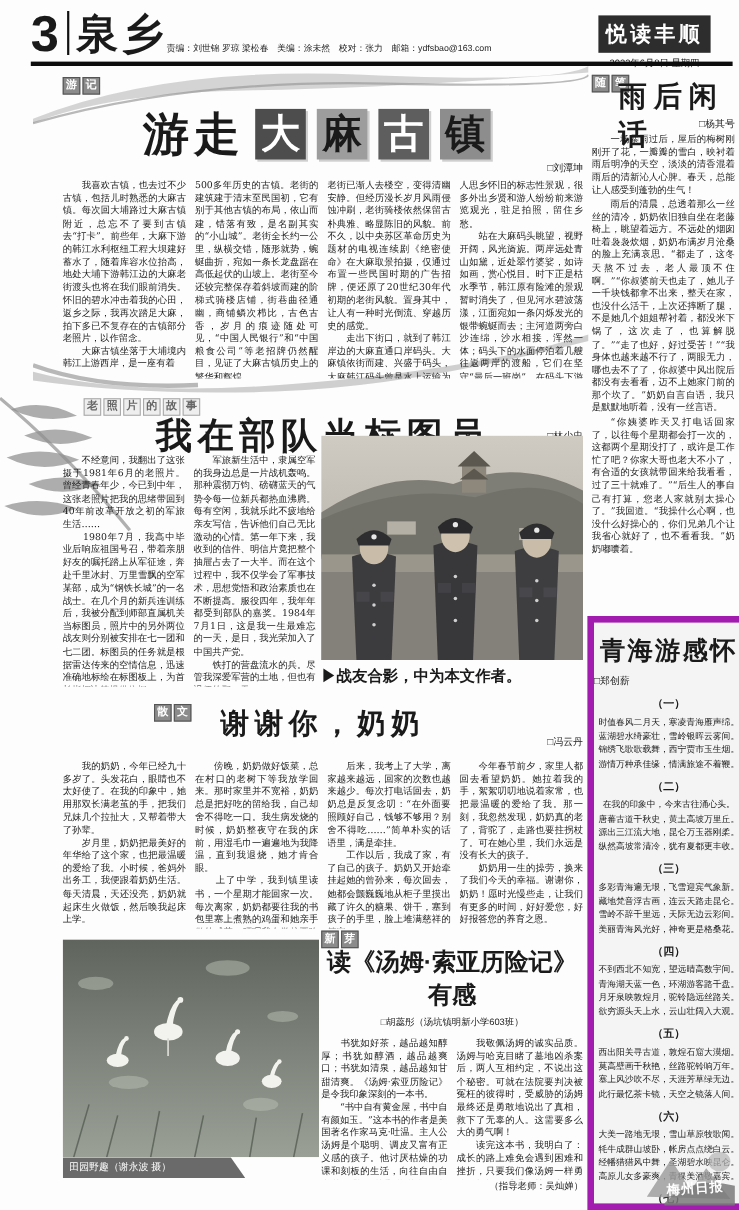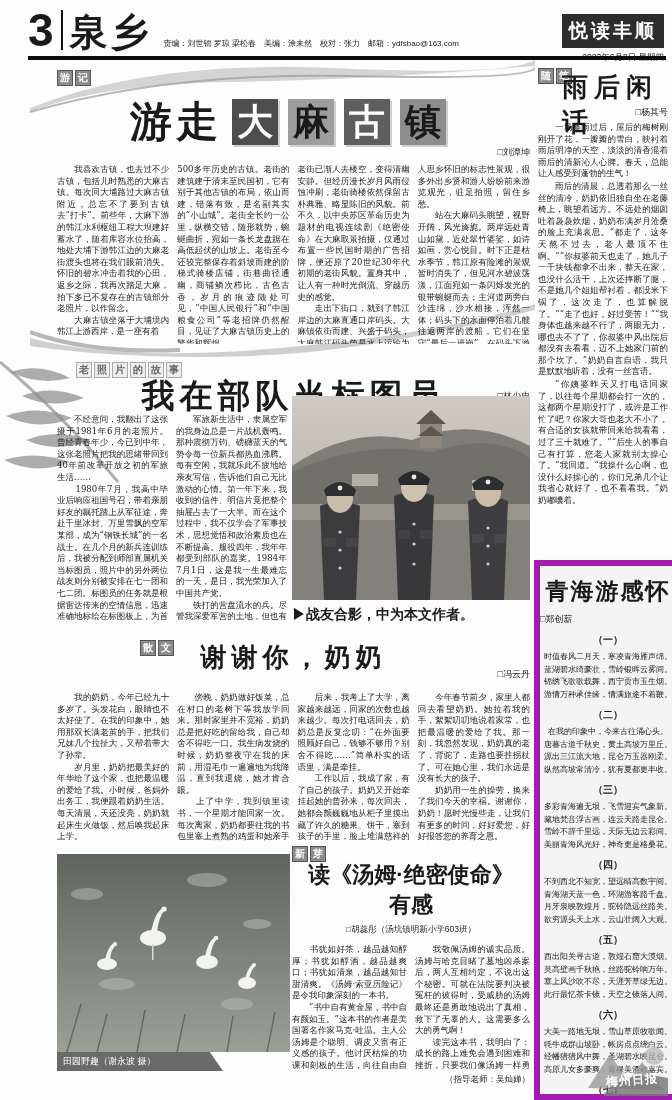--- a/index.html
+++ b/index.html
@@ -4,22 +4,22 @@
 <style>
   html,body{margin:0;padding:0;}
   body{width:672px;height:1100px;position:relative;background:#fdfdfd;
        font-family:"Liberation Sans",sans-serif;color:#1a1a1a;overflow:hidden;}
   .abs{position:absolute;}
   
   .hdr{left:28px;top:4px;width:636px;height:48px;display:flex;align-items:flex-end;}
   .pagenum{font-size:46px;font-weight:bold;line-height:44px;}
   .vline{width:2px;height:40px;background:#111;margin:0 7px 2px 7px;}
   .secname{font-size:38px;font-weight:bold;letter-spacing:3px;line-height:40px;}
-  .staff{font-size:8px;color:#222;margin:0 0 3px 12px;white-space:nowrap;}
-  .mast{position:absolute;right:0;top:10px;text-align:right;}
+  .staff{font-size:8px;color:#222;margin:0 0 3px 0;white-space:nowrap;}
+  .mast{position:absolute;right:18px;top:10px;text-align:center;}
   .mastbox{display:inline-block;background:#2d2d2d;color:#fff;font-size:19px;
            font-weight:bold;letter-spacing:3px;padding:4px 7px;}
   .dateline{font-size:8.5px;color:#111;margin-top:4px;}
   .hrule{left:28px;top:56px;width:638px;height:4px;background:#0d0d0d;}
   
   .tag{display:flex;gap:2px;}
   .tag span{display:inline-block;background:#8b8b8b;color:#fff;border:1px solid #555;
             font-size:10px;font-weight:bold;width:14px;height:14px;line-height:14px;
             text-align:center;}
   .tag.outline span{background:#eee;color:#666;border:1px solid #aaa;}
@@ -253,21 +253,21 @@
       <path d="M170,198 L176,162"></path>
       <path d="M210,198 L218,158"></path>
   </g>
 </svg>
 <div class="abs photobar" style="left:57px;top:1052px;width:150px;">田园野趣（谢永波 摄）</div>
 
 <div class="abs tag" style="left:292px;top:846px;">
   <span>新</span>
     <span>芽</span>
 </div>
-<div class="abs midtitle" style="left:292px;top:862px;width:238px;font-size:22px;">读《汤姆·绝密使命》</div>
+<div class="abs midtitle" style="left:292px;top:862px;width:238px;font-size:22px;">读《汤姆·索亚历险记》</div>
 <div class="abs midtitle" style="left:292px;top:892px;width:238px;font-size:22px;">有感</div>
 <div class="abs" style="left:292px;top:924px;width:238px;text-align:center;font-size:8.5px;">□胡蕊彤（汤坑镇明新小学603班）</div>
 <div class="abs cols" style="left:292px;top:944px;width:238px;height:128px;">
   <div class="col bodytext">　　书犹如好茶，越品越知醇厚；书犹如醇酒，越品越爽口；书犹如清泉，越品越知甘甜清爽。《汤姆·索亚历险记》是令我印象深刻的一本书。
 　　“书中自有黄金屋，书中自有颜如玉。”这本书的作者是美国著名作家马克·吐温。主人公汤姆是个聪明、调皮又富有正义感的孩子。他讨厌枯燥的功课和刻板的生活，向往自由自在的冒险。他和伙伴们一起当“海盗”、寻宝藏，经历了一次次惊险刺激又妙趣横生的冒险。</div>
   <div class="col bodytext">　　我敬佩汤姆的诚实品质。汤姆与哈克目睹了墓地凶杀案后，两人互相约定，不说出这个秘密。可就在法院要判决被冤枉的彼得时，受威胁的汤姆最终还是勇敢地说出了真相，救下了无辜的人。这需要多么大的勇气啊！
 　　读完这本书，我明白了：成长的路上难免会遇到困难和挫折，只要我们像汤姆一样勇敢、机智、乐观，就一定能战胜困难，收获属于自己的精彩人生。</div>
 </div>
 <div class="abs bodytext" style="left:405px;top:1074px;width:125px;text-align:right;">（指导老师：吴灿婵）</div>
 

